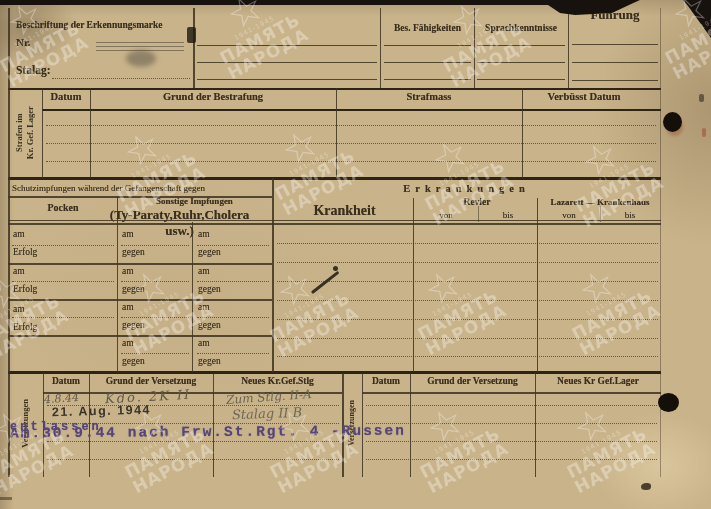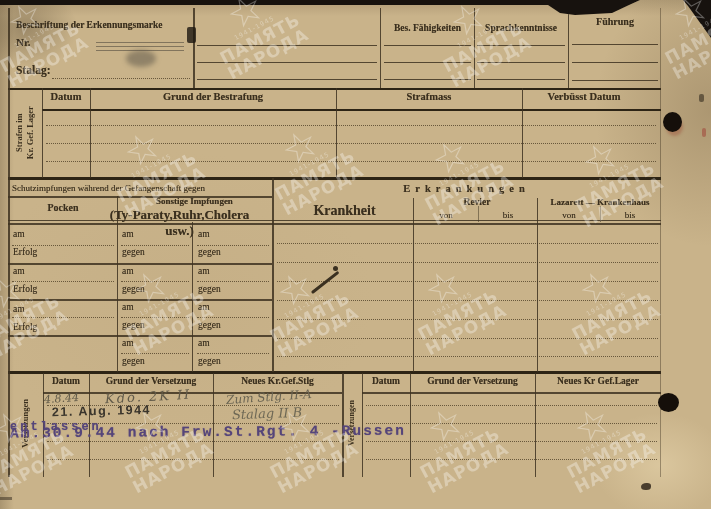--- a/index.html
+++ b/index.html
@@ -38,21 +38,21 @@
 <div id="stage">
   <div class="card">
 
     <span class="t b" style="left:16px;top:20px;font-size:9.5px">Beschriftung der Erkennungsmarke</span>
     <span class="t b" style="left:16px;top:36px;font-size:11px">Nr.</span>
     <span class="t b" style="left:16px;top:64px;font-size:11.5px">Stalag:</span>
     <i class="hd" style="left:52px;top:78px;width:138px"></i>
 
     <span class="t b c" style="left:384px;top:23px;width:87px;font-size:9.5px">Bes. Fähigkeiten</span>
     <span class="t b c" style="left:477px;top:23px;width:88px;font-size:9.5px">Sprachkenntnisse</span>
-    <span class="t b c" style="left:572px;top:16px;width:86px;font-size:10px">Führung</span>
+    <span class="t b c" style="left:572px;top:7px;width:86px;font-size:13px">Führung</span>
 
     <i class="hl" style="left:197px;top:45px;width:180px"></i>
     <i class="hl" style="left:384px;top:45px;width:87px"></i>
     <i class="hl" style="left:477px;top:45px;width:88px"></i>
     <i class="hl" style="left:572px;top:44px;width:86px"></i>
     <i class="hl" style="left:197px;top:62px;width:180px"></i>
     <i class="hl" style="left:384px;top:62px;width:87px"></i>
     <i class="hl" style="left:477px;top:62px;width:88px"></i>
     <i class="hl" style="left:572px;top:62px;width:86px"></i>
     <i class="hl" style="left:197px;top:79px;width:180px"></i>

